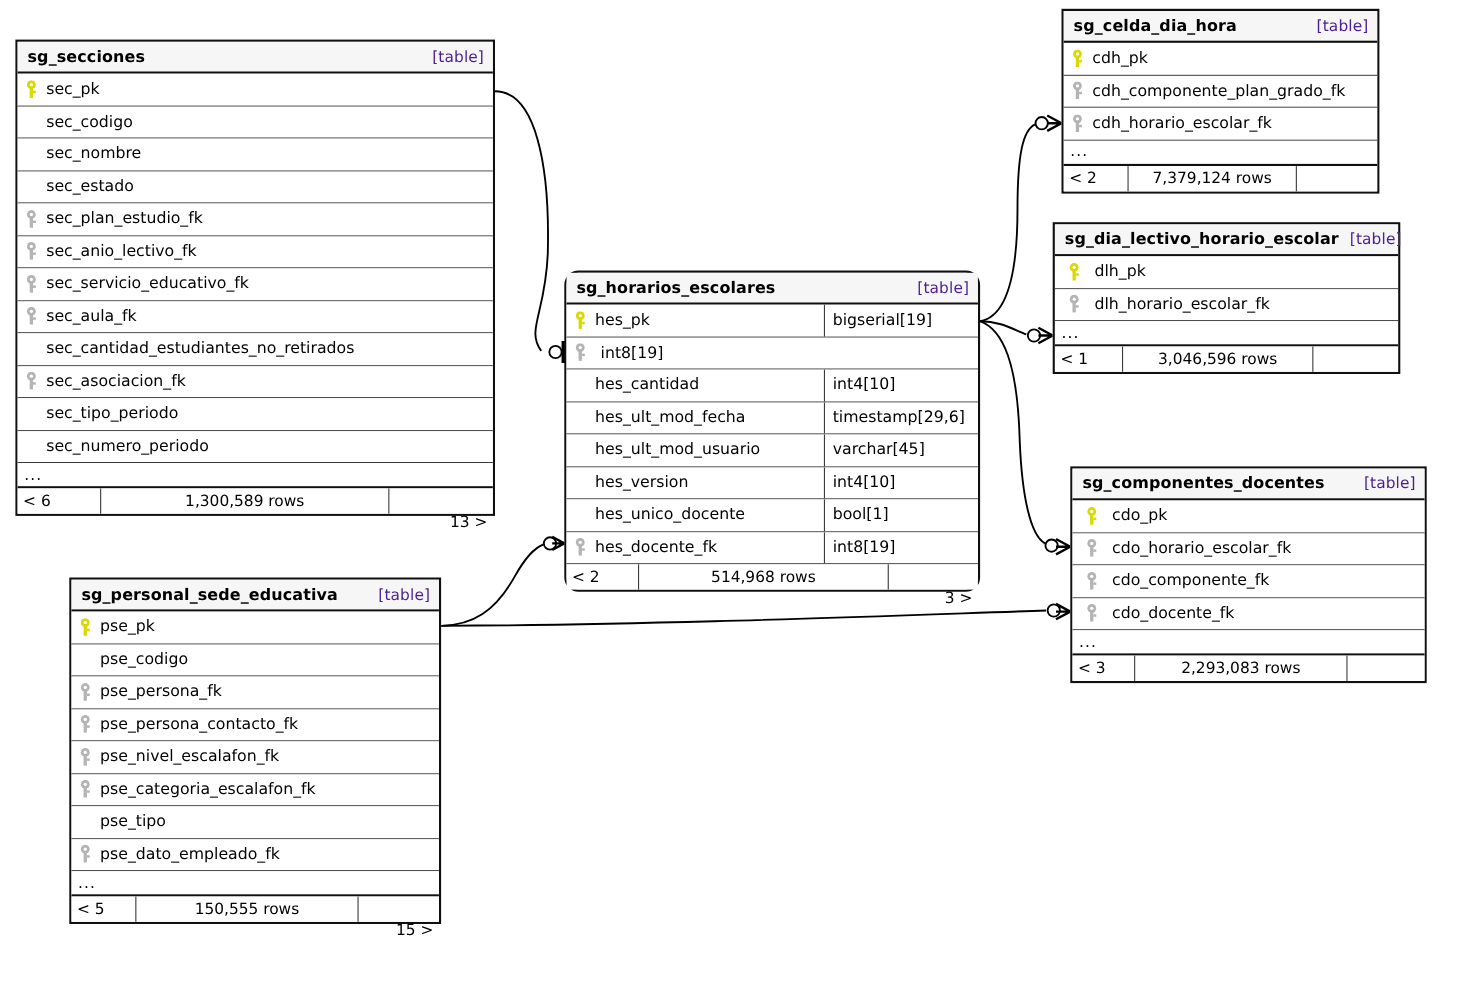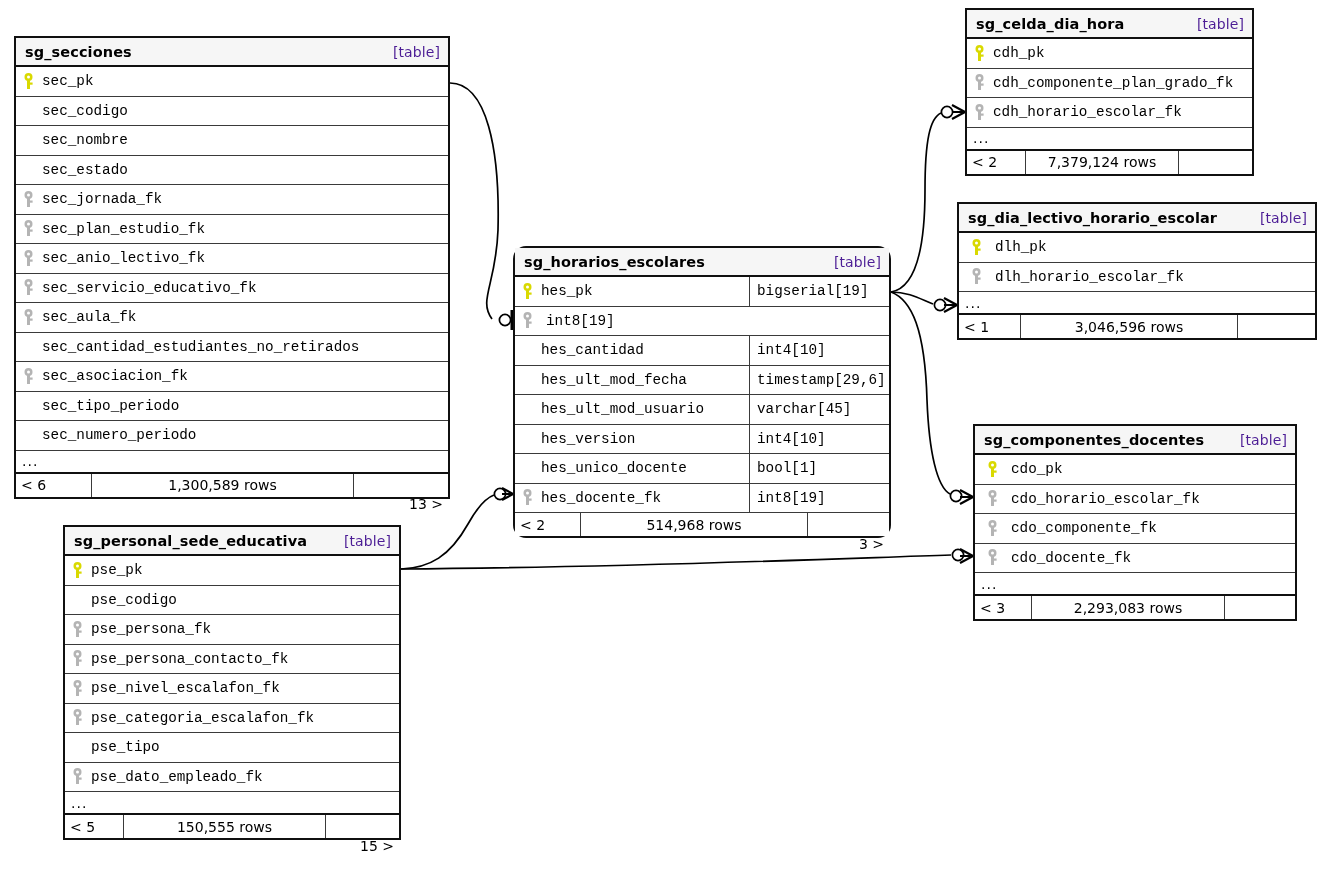--- a/index.html
+++ b/index.html
@@ -55,21 +55,20 @@
 
   .row {
     box-sizing: border-box;
     height: 29.5px;
     border-bottom: 1px solid #3a3a3a;
     display: flex;
     align-items: center;
     font-size: 14.3px;
     white-space: nowrap;
     background: #ffffff;
-    font-family: Liberation Mono, monospace;
   }
   .row:last-of-type { border-bottom: none; }
 
   .row .keycell {
     width: 24px;
     min-width: 24px;
     display: flex;
     align-items: center;
     justify-content: center;
   }
@@ -238,31 +237,20 @@
       </div>
       <div class="row">
         <span class="keycell">
           <svg class="key-icon" width="11" height="17" viewBox="0 0 11 17">
             <circle cx="5.5" cy="4" r="4" fill="#b4b4b4"></circle>
             <circle cx="5.5" cy="4" r="1.5" fill="#ffffff"></circle>
             <rect x="4" y="6" width="3" height="10" fill="#b4b4b4"></rect>
             <rect x="7" y="9.5" width="2.6" height="2.2" fill="#b4b4b4"></rect>
           </svg>
         </span>
-        <span class="colname">sec_jornada_fk</span>
-      </div>
-      <div class="row">
-        <span class="keycell">
-          <svg class="key-icon" width="11" height="17" viewBox="0 0 11 17">
-            <circle cx="5.5" cy="4" r="4" fill="#b4b4b4"></circle>
-            <circle cx="5.5" cy="4" r="1.5" fill="#ffffff"></circle>
-            <rect x="4" y="6" width="3" height="10" fill="#b4b4b4"></rect>
-            <rect x="7" y="9.5" width="2.6" height="2.2" fill="#b4b4b4"></rect>
-          </svg>
-        </span>
         <span class="colname">sec_plan_estudio_fk</span>
       </div>
       <div class="row">
         <span class="keycell">
           <svg class="key-icon" width="11" height="17" viewBox="0 0 11 17">
             <circle cx="5.5" cy="4" r="4" fill="#b4b4b4"></circle>
             <circle cx="5.5" cy="4" r="1.5" fill="#ffffff"></circle>
             <rect x="4" y="6" width="3" height="10" fill="#b4b4b4"></rect>
             <rect x="7" y="9.5" width="2.6" height="2.2" fill="#b4b4b4"></rect>
           </svg>
@@ -446,21 +434,21 @@
         </span>
         <span class="colname">cdh_horario_escolar_fk</span>
       </div>
       <div class="row-ellipsis">...</div>
       <div class="footer">
         <span class="f-left" style="width:59px">&lt; 2</span>
         <span class="f-mid">7,379,124 rows</span>
         <span class="f-right" style="width:73px"></span>
       </div>
     </div>
-    <div class="table-box" style="left: 957px; top: 202px; width: 360px;">
+    <div class="table-box" style="left: 957px; top: 202px; width: 316px;">
       <div class="tbl-header">
         <span>sg_dia_lectivo_horario_escolar</span>
         <span class="tag">[table]</span>
       </div>
       <div class="row indent">
         <span class="keycell">
           <svg class="key-icon" width="11" height="17" viewBox="0 0 11 17">
             <circle cx="5.5" cy="4" r="4" fill="#d9d900"></circle>
             <circle cx="5.5" cy="4" r="1.5" fill="#ffffff"></circle>
             <rect x="4" y="6" width="3" height="10" fill="#d9d900"></rect>

